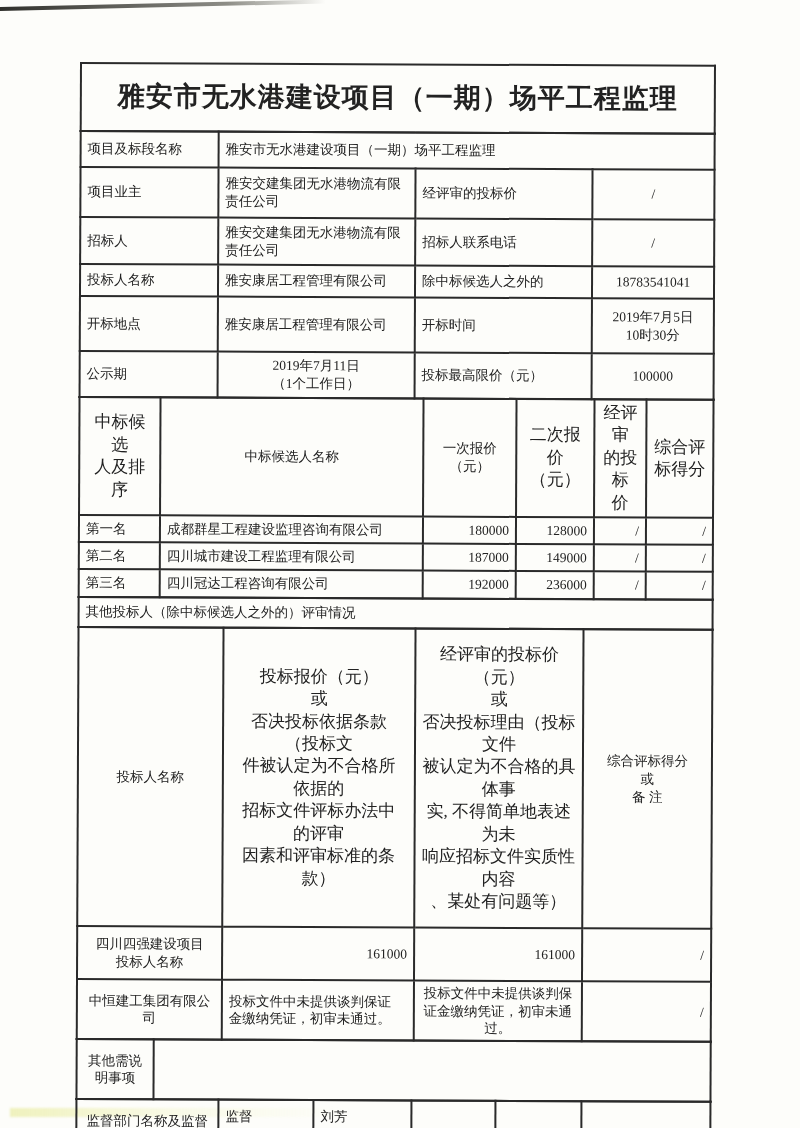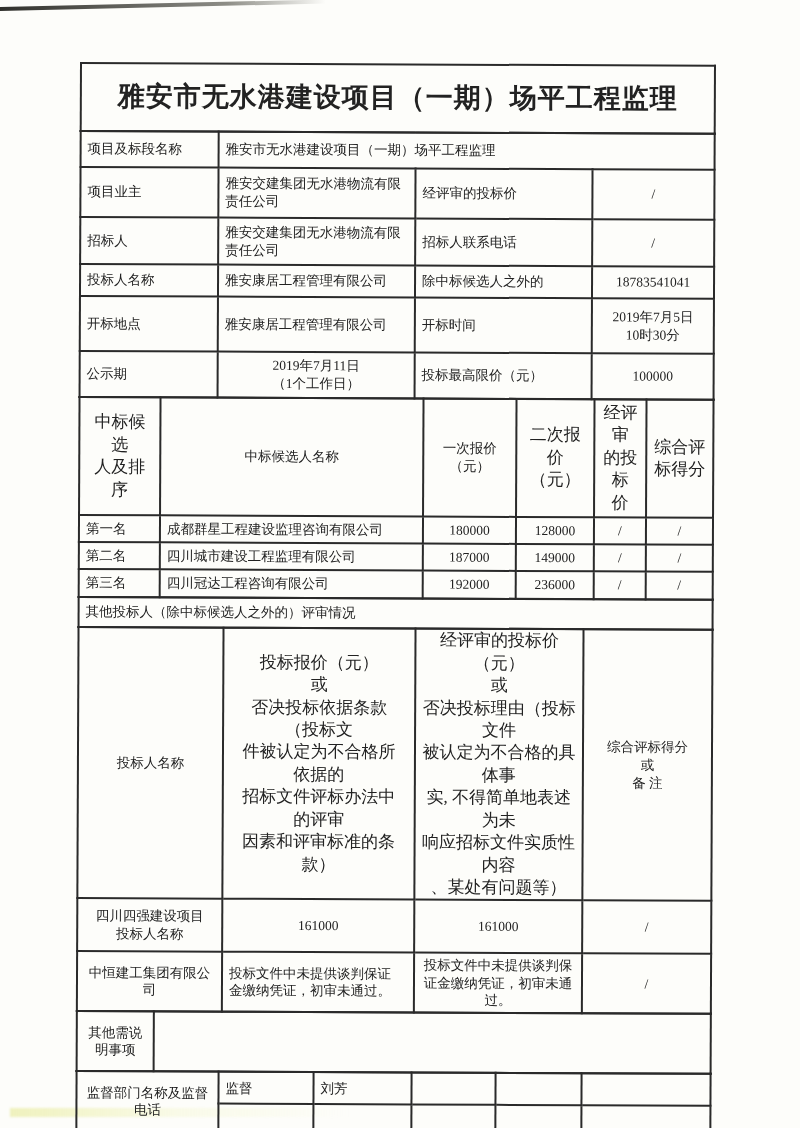--- a/index.html
+++ b/index.html
@@ -33,21 +33,21 @@
     padding:2px 6px;
     white-space:pre-line;
     overflow:hidden;
   }
   .title-cell{
     text-align:center;font-weight:bold;font-size:27px;letter-spacing:1px;
     font-family:"Liberation Sans","DejaVu Sans",sans-serif;
   }
   .left{text-align:left;}
   .center{text-align:center;}
-  .num{text-align:center;font-family:"Liberation Serif","DejaVu Serif",serif;}
+  .num{text-align:right;font-family:"Liberation Serif","DejaVu Serif",serif;}
   .small{font-size:17px;margin-top:24px;}
 </style>
 </head>
 <body>
 
 <div class="scan-top-edge"></div>
 <div class="scan-bottom-tint"></div>
 
 <div class="sheet">
 
@@ -180,21 +180,21 @@
       </colgroup>
     <tbody>
         <tr style="height:145px">
       <td class="center">投标人名称</td>
       <td class="center small" style="padding:2px 17px">投标报价（元）
 或
 否决投标依据条款（投标文
 件被认定为不合格所依据的
 招标文件评标办法中的评审
 因素和评审标准的条款）</td>
-      <td class="center small" style="padding:0 3px">经评审的投标价（元）
+      <td class="center small" style="padding:14px 3px">经评审的投标价（元）
 或
 否决投标理由（投标文件
 被认定为不合格的具体事
 实, 不得简单地表述为未
 响应招标文件实质性内容
 、某处有问题等）</td>
       <td class="center">综合评标得分
 或
 备 注</td>
     </tr>

